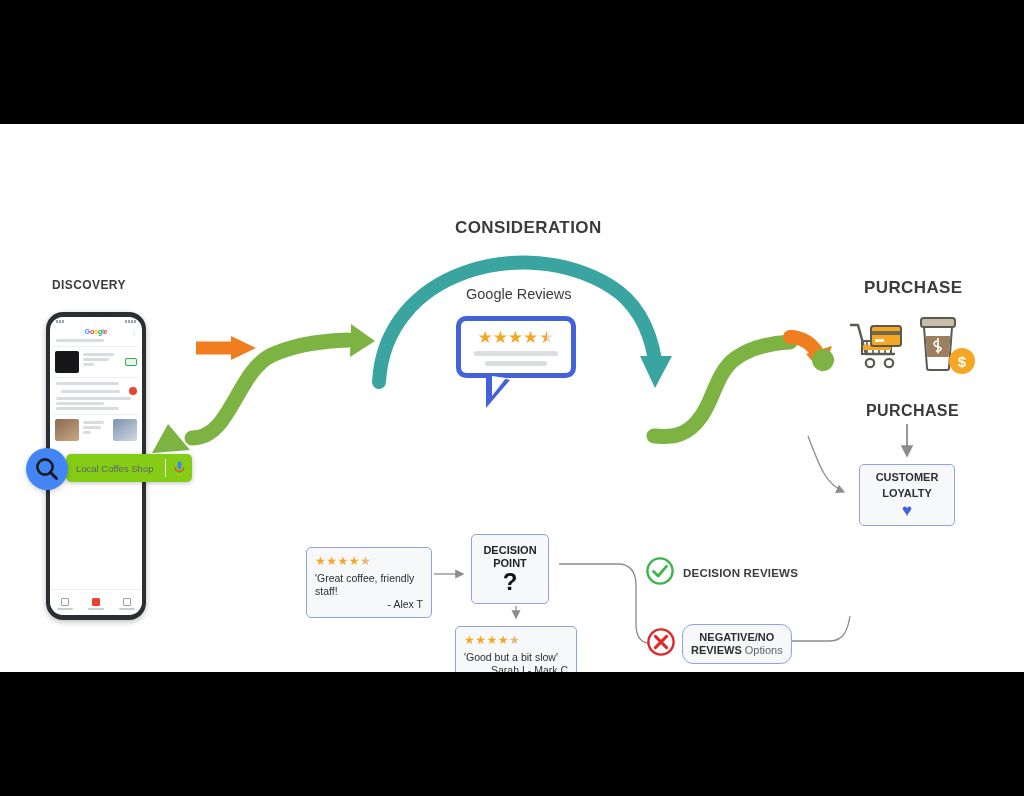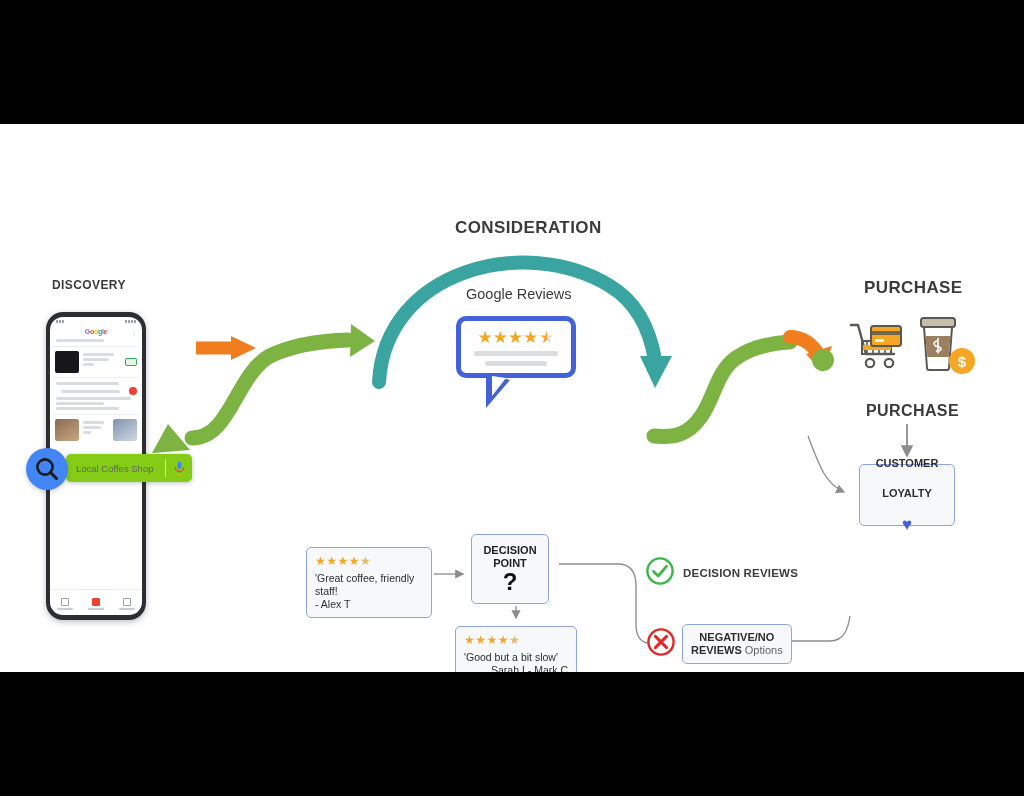--- a/index.html
+++ b/index.html
@@ -136,21 +136,21 @@
     position: absolute;
     background: #f7f8fa;
     border: 1.5px solid #8fa4dc;
     border-radius: 5px;
     padding: 6px 8px;
     font-size: 10.5px;
     color: #2e2e2e;
     line-height: 1.25;
   }
   .review-card .stars { font-size: 12px; color: #F5A623; letter-spacing: 0.5px; margin-bottom: 3px; }
-  .review-card .author { text-align: left; }
+  .review-card .author { text-align: right; }
   #review-1 { left: 306px; top: 423px; width: 126px; }
   #review-2 { left: 455px; top: 502px; width: 122px; }
 
   
   #decision-box {
     position: absolute; left: 471px; top: 410px;
     width: 78px; height: 70px;
     background: #f7f8fa;
     border: 1.5px solid #8fa4dc;
     border-radius: 5px;
@@ -158,35 +158,35 @@
     align-items: center; justify-content: center;
   }
   #decision-box .dline { font-size: 11px; font-weight: bold; color: #1f1f1f; line-height: 1.15; }
   #decision-box .qmark { font-size: 24px; font-weight: bold; color: #111; line-height: 1; margin-top: 1px; }
 
   
   #positive-group { position: absolute; left: 645px; top: 432px; display: flex; align-items: center; gap: 8px; }
   #negative-group { position: absolute; left: 646px; top: 500px; display: flex; align-items: center; gap: 6px; }
   .outcome-label { font-size: 11.5px; font-weight: bold; color: #3b3b3b; white-space: nowrap; letter-spacing: 0.2px; }
   #negative-box {
-    background: #f7f8fa; border: 1.5px solid #8fa4dc; border-radius: 5px;
+    background: #f7f8fa; border: 1.5px solid #8fa4dc; border-radius: 11px;
     padding: 6px 8px; text-align: center; line-height: 1.2;
   }
   #negative-box .nl { font-size: 11px; font-weight: bold; color: #2e2e2e; white-space: nowrap; }
   #negative-box .opt { font-weight: normal; color: #5f6368; }
 
   
   #purchase-icons { position: absolute; left: 849px; top: 190px; display: flex; align-items: flex-end; gap: 8px; }
 
   
   #loyalty-box {
     position: absolute; left: 859px; top: 340px;
     width: 96px; height: 62px;
     background: #f7f8fa; border: 1.5px solid #8fa4dc; border-radius: 5px;
-    display: flex; flex-direction: column; align-items: center; justify-content: center; gap: 16px;
+    display: flex; flex-direction: column; align-items: center; justify-content: center; gap: 2px;
   }
   #loyalty-box .ll { font-size: 11px; font-weight: bold; color: #2e2e2e; line-height: 1.2; }
   #loyalty-box .heart { font-size: 17px; color: #4361d8; line-height: 1; }
 </style>
 </head>
 <body>
 
 <div id="frame">
   <div id="canvas">
 

